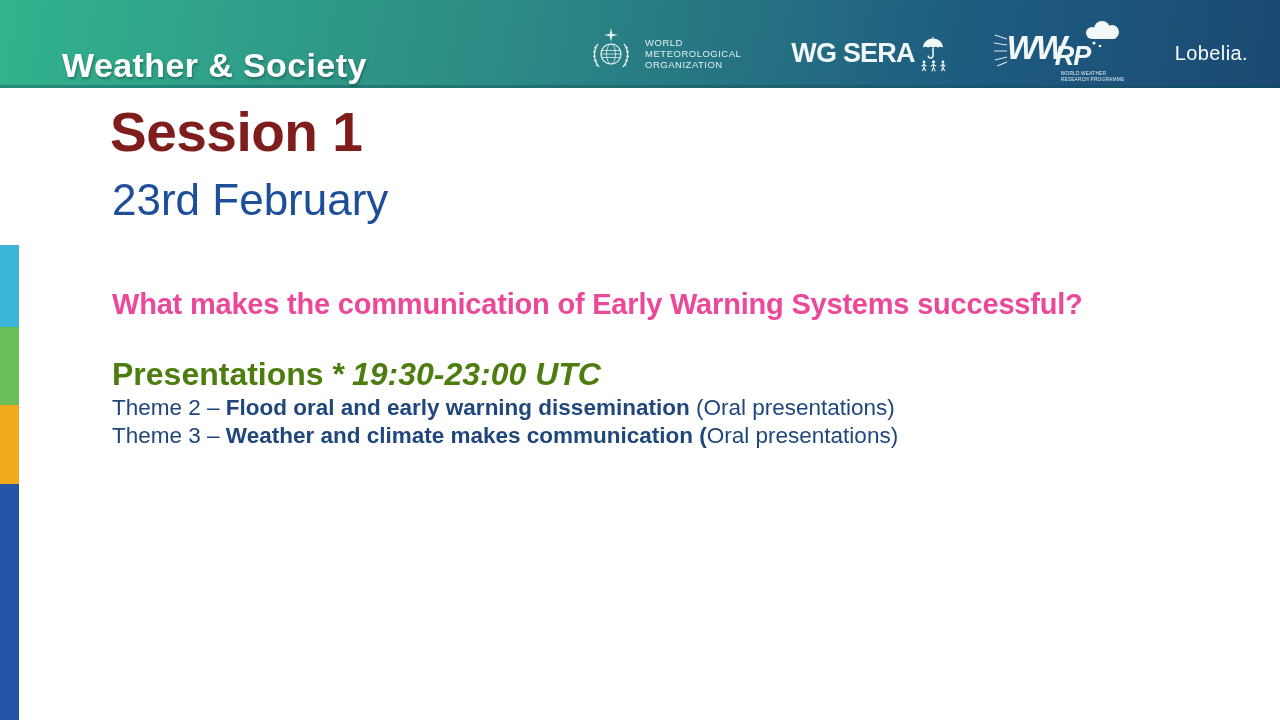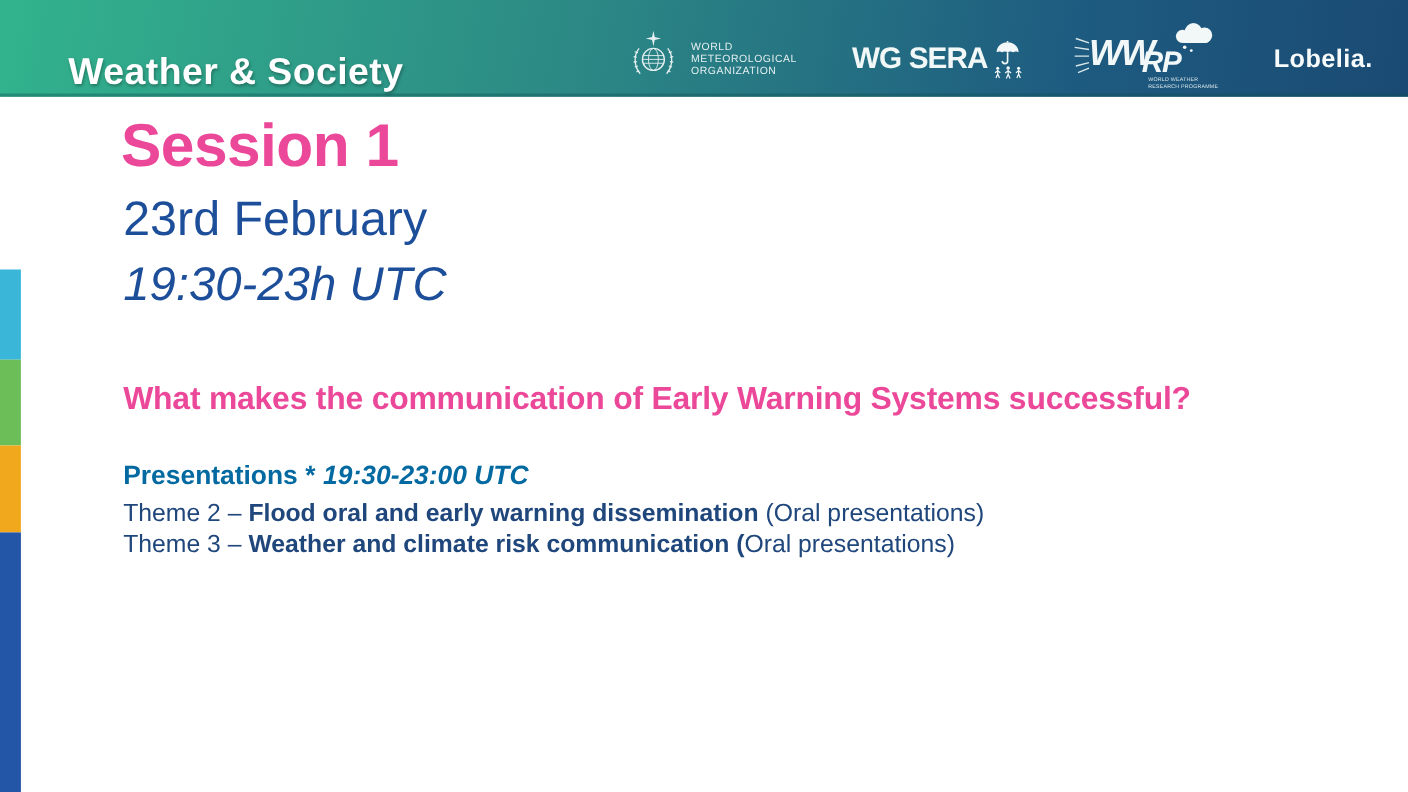--- a/index.html
+++ b/index.html
@@ -39,35 +39,35 @@
   .wwrp-ww { position: absolute; left: 10px; top: 8px; font-size: 33px; font-weight: bold; font-style: italic; letter-spacing: -2px; color: #f2f8f8; }
   .wwrp-cloud { position: absolute; right: 2px; top: -1px; }
   .wwrp-rp { position: absolute; left: 58px; top: 20px; font-size: 27px; font-weight: bold; font-style: italic; letter-spacing: -1px; color: #f2f8f8; }
   .wwrp-sub { position: absolute; left: 64px; top: 50px; font-size: 4.8px; line-height: 5.6px; letter-spacing: 0.2px; color: #dfecee; white-space: nowrap; }
 
   
   .wgsera-text { font-size: 27px; font-weight: bold; letter-spacing: -0.8px; color: #f2f8f8; white-space: nowrap; }
   .wgsera-icon { display: flex; flex-direction: column; align-items: center; margin-left: 5px; margin-top: 2px; }
 
   
-  .lobelia-text { font-size: 23px; font-weight: bold; letter-spacing: 0.4px; color: #f7fbfb; white-space: nowrap; }
+  .lobelia-text { font-size: 20px; font-weight: normal; letter-spacing: 0.4px; color: #f7fbfb; white-space: nowrap; }
 
   
   .accent-bar { position: absolute; left: 0; width: 19px; }
   .bar-cyan   { top: 245px; height: 82px;  background: #3ab7d8; }
   .bar-green  { top: 327px; height: 78px;  background: #6cbe58; }
   .bar-orange { top: 405px; height: 79px;  background: #f2a81d; }
   .bar-blue   { top: 484px; height: 236px; background: #2456a8; }
 
   
   .content { position: absolute; left: 112px; top: 88px; width: 1160px; }
   .session-title {
     margin: 14px 0 0 -2px;
     font-size: 55px; font-weight: bold; line-height: 1.1;
-    color: #ec4899; letter-spacing: -0.5px;
+    color: #7f1d1d; letter-spacing: -0.5px;
   }
   .session-date {
     margin: 13px 0 0 0;
     font-size: 44px; font-weight: normal; line-height: 1.1;
     color: #1d4e9a;
   }
   .session-time {
     margin: 12px 0 0 0;
     font-size: 43px; font-weight: normal; font-style: italic; line-height: 1.1;
     color: #1d4e9a;
@@ -77,22 +77,22 @@
     font-size: 29px; font-weight: bold; line-height: 1.2;
     color: #ec4899; letter-spacing: -0.2px;
   }
   .conveners {
     margin: 29px 0 0 0; max-width: 1115px;
     font-size: 24px; line-height: 31px;
     color: #e9a423;
   }
   .pres-heading {
     margin: 36px 0 0 0;
-    font-size: 24px; font-weight: bold; line-height: 32px;
-    color: #0369a1;
+    font-size: 32px; font-weight: bold; line-height: 32px;
+    color: #4d7c0f;
   }
   .pres-time { font-style: italic; margin-left: 7px; }
   .theme {
     margin: 4px 0 0 0;
     font-size: 22.5px; line-height: 28px;
     color: #20477c; white-space: nowrap;
   }
   .theme + .theme { margin-top: 0; }
   .theme .bold { font-weight: bold; }
 </style>
@@ -174,26 +174,25 @@
   </header>
 
   <div class="accent-bar bar-cyan"></div>
   <div class="accent-bar bar-green"></div>
   <div class="accent-bar bar-orange"></div>
   <div class="accent-bar bar-blue"></div>
 
   <main class="content">
     <h1 class="session-title">Session 1</h1>
     <h2 class="session-date">23rd February</h2>
-    <h3 class="session-time">19:30-23h UTC</h3>
 
     <p class="question">What makes the communication of Early Warning Systems successful?</p>
 
 
     <p class="pres-heading"><span>Presentations *</span><span class="pres-time">19:30-23:00 UTC</span></p>
 
 
     <p class="theme"><span>Theme 2 – </span><span class="bold">Flood oral and early warning dissemination</span><span> (Oral presentations)</span></p>
 
-    <p class="theme"><span>Theme 3 – </span><span class="bold">Weather and climate risk communication (</span><span>Oral presentations)</span></p>
+    <p class="theme"><span>Theme 3 – </span><span class="bold">Weather and climate makes communication (</span><span>Oral presentations)</span></p>
   </main>
 
 </div>
 
 </body></html>

